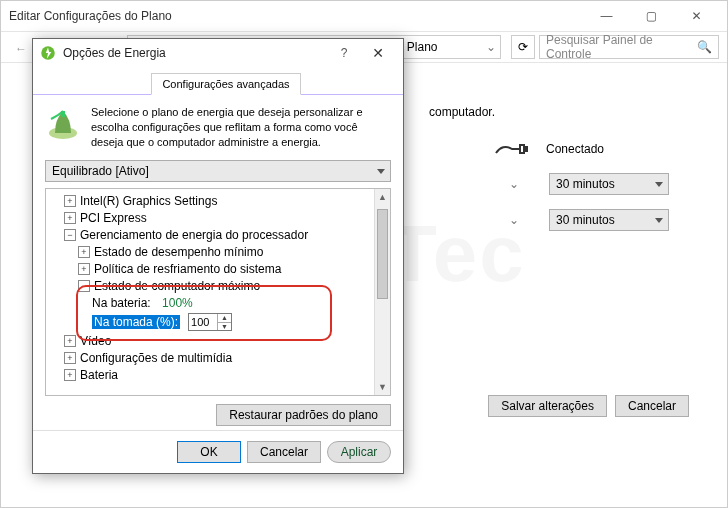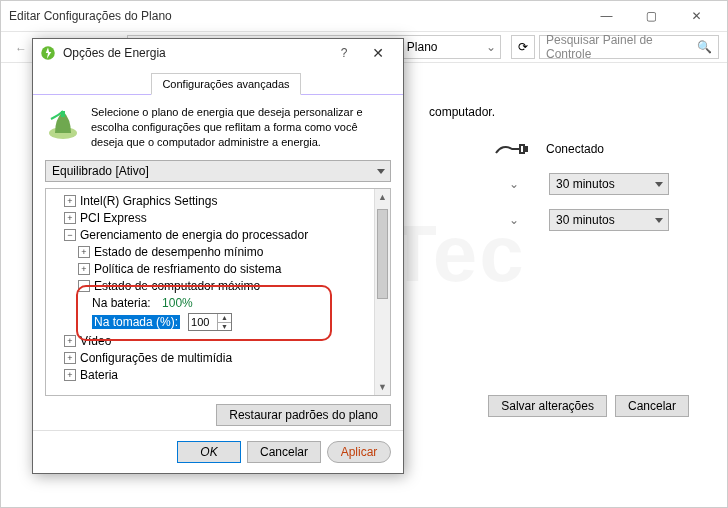--- a/index.html
+++ b/index.html
@@ -64,21 +64,21 @@
   .spinner input { border: 0; width: 28px; padding: 0 2px; font-size: 11px; }
   .spinner .spin-btns { width: 14px; border-left: 1px solid #aaa; display: flex; flex-direction: column; }
   .spinner .spin-btns div { flex: 1; font-size: 7px; display: flex; align-items: center; justify-content: center; color: #444; border-bottom: 1px solid #aaa; }
   .spinner .spin-btns div:last-child { border-bottom: 0; }
 
   .highlight-box { position: absolute; border: 2px solid #d93025; border-radius: 10px; pointer-events: none; }
 
   .restore-row { display: flex; justify-content: flex-end; margin-top: 8px; }
   .dlg-footer { border-top: 1px solid #e0e0e0; padding: 10px 12px; display: flex; justify-content: flex-end; gap: 6px; position: absolute; left:0; right:0; bottom:0; }
   .btn-default { border: 1.5px solid #0078d7; }
-  .btn.disabled { color: #c2410c; border-radius: 11px; }
+  .btn.disabled { color: #14532d; border-radius: 11px; }
 
   
   .energy-icon svg { width: 100%; height: 100%; }
 
   
   .plug-icon { width: 36px; height: 20px; }
 
   
   .watermark { position: absolute; left: 50%; top: 50%; transform: translate(-50%,-50%); font-size: 80px; font-weight: 600; color: rgba(0,0,0,0.04); letter-spacing: 2px; pointer-events: none; white-space: nowrap; }
 </style>
@@ -255,21 +255,21 @@
     </div>
 
     <div class="restore-row">
       <div class="btn">
           <span>Restaurar padrões do plano</span>
         </div>
     </div>
   </div>
 
   <div class="dlg-footer">
-    <div class="btn btn-default" style="min-width:64px; justify-content:center;font-style:italic;">
+    <div class="btn btn-default" style="min-width:64px; justify-content:center;">
         <span>OK</span>
       </div>
     <div class="btn" style="min-width:64px; justify-content:center;">
         <span>Cancelar</span>
       </div>
     <div class="btn disabled" style="min-width:64px; justify-content:center;">
         <span>Aplicar</span>
       </div>
   </div>
 </div>

